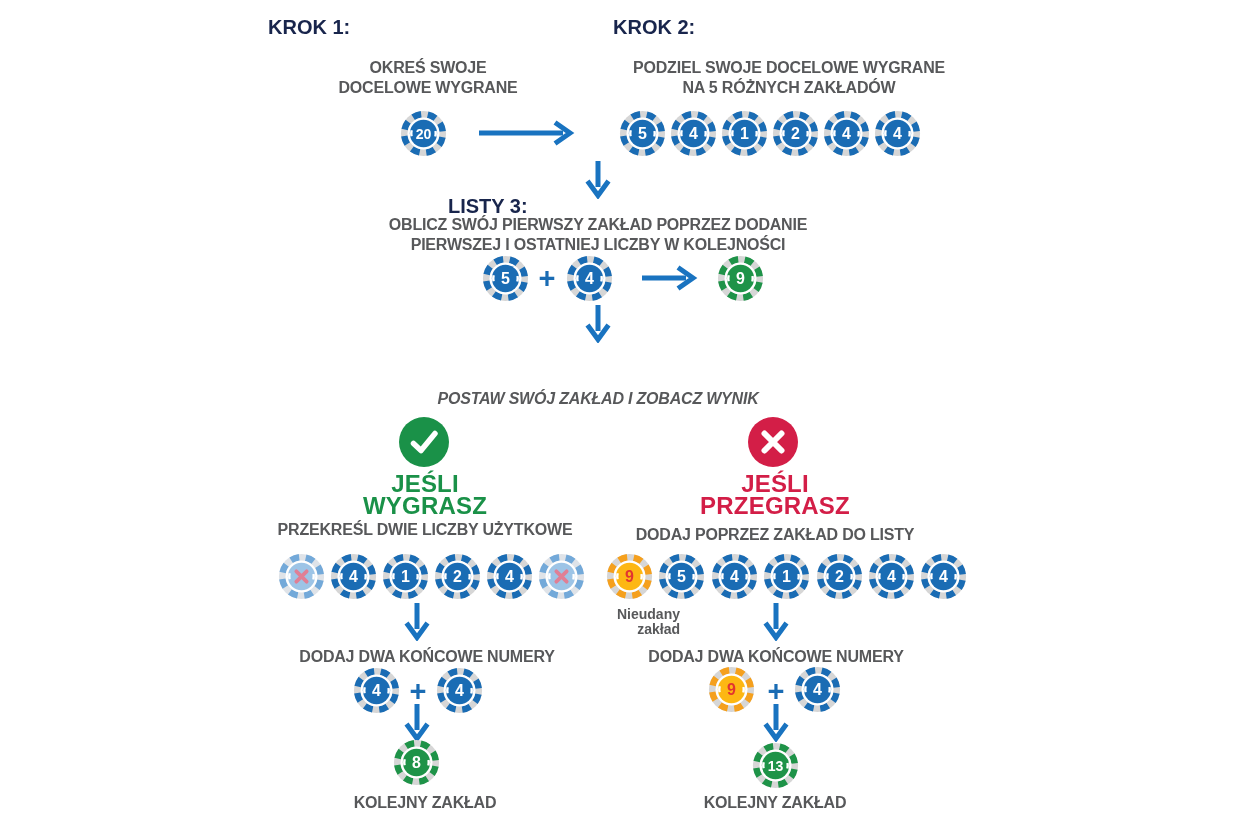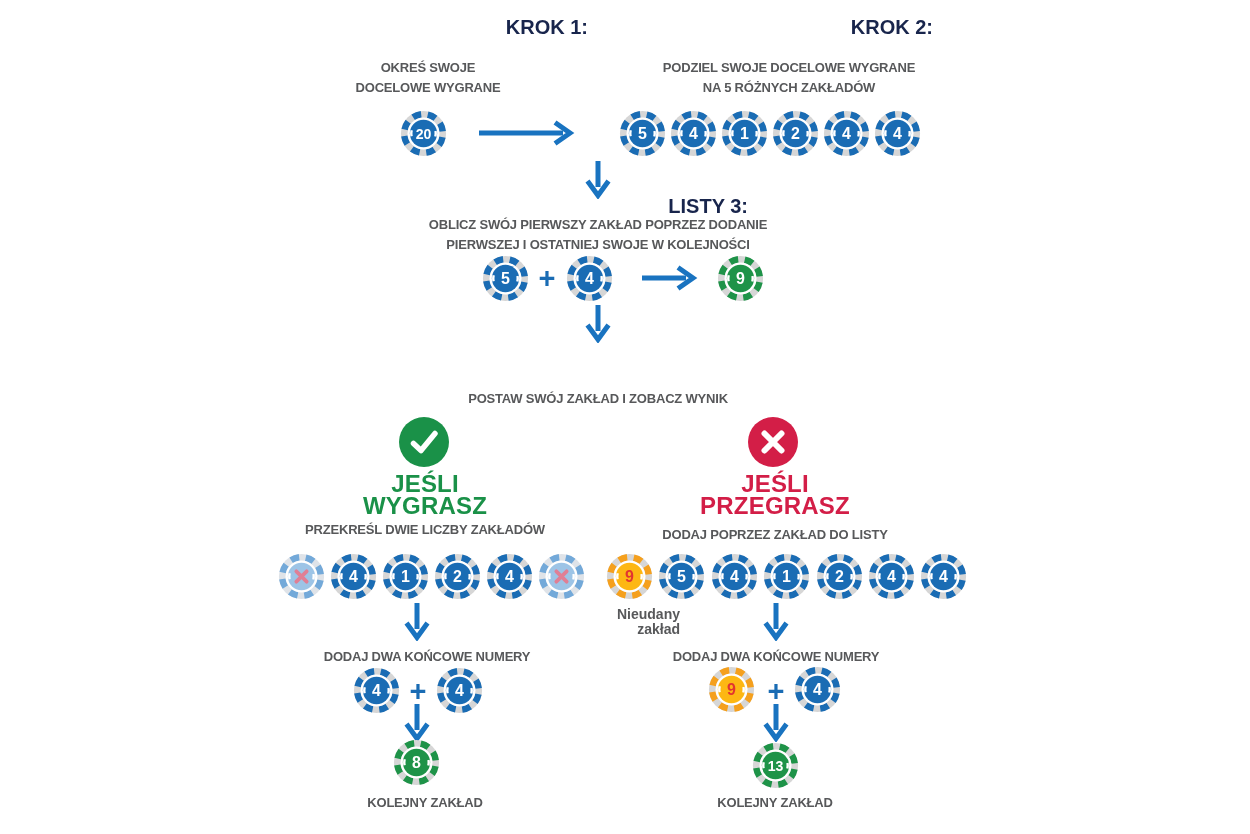--- a/index.html
+++ b/index.html
@@ -3,25 +3,25 @@
 <meta charset="utf-8">
 <style>
   html,body{margin:0;padding:0;background:#ffffff;}
   #canvas{
     position:relative;width:1250px;height:834px;background:#ffffff;overflow:hidden;
     font-family:"Liberation Sans","DejaVu Sans",sans-serif;
   }
   .abs{position:absolute;}
   .pre{white-space:pre-line;}
   .krok-title{
-    font-size:20px;font-weight:bold;color:var(--navy);text-align:right;
+    font-size:20px;font-weight:bold;color:var(--navy);text-align:left;
     line-height:23px;letter-spacing:0px;
   }
   .sub{
-    font-size:13px;font-weight:bold;color:var(--gray);text-align:center;
+    font-size:16px;font-weight:bold;color:var(--gray);text-align:center;
     line-height:20px;letter-spacing:-0.2px;
   }
   .branch-heading{
     font-size:24px;font-weight:bold;text-align:center;line-height:21.5px;letter-spacing:0.2px;
   }
   .green-text{color:var(--green);}
   .red-text{color:var(--red);}
   .plus{
     font-size:29px;font-weight:bold;color:var(--blue);text-align:center;line-height:34px;
   }
@@ -108,21 +108,21 @@
         </svg></span>
     </div>
 
   <svg class="abs arrow" style="left:585px;top:161px;" width="26" height="38" viewBox="0 0 26 38">
     <path d="M13 0 V26" stroke="currentColor" stroke-width="5" fill="none"></path>
     <path d="M2.5 20 L13 34.5 L23.5 20" stroke="currentColor" stroke-width="5" fill="none"></path>
   </svg>
 
   <div class="abs krok-title" style="left:448px;top:195px;width:300px;">LISTY 3:</div>
   <div class="abs sub pre" style="left:378px;top:215px;width:440px;">OBLICZ SWÓJ PIERWSZY ZAKŁAD POPRZEZ DODANIE
-PIERWSZEJ I OSTATNIEJ SWOJE W KOLEJNOŚCI</div>
+PIERWSZEJ I OSTATNIEJ LICZBY W KOLEJNOŚCI</div>
   <div class="abs" style="left:482px;top:255px;"><span class="chip"><svg width="47" height="47" viewBox="0 0 50 50">
           <circle cx="25" cy="25" r="24" fill="#d6d6d6"></circle>
           <circle cx="25" cy="25" r="20.5" fill="none" stroke="#1a6cb4" stroke-width="7" stroke-dasharray="9.05 7.05" transform="rotate(11 25 25)"></circle>
           <circle cx="25" cy="25" r="17" fill="#ffffff"></circle>
           <circle cx="25" cy="25" r="14.5" fill="#1a6cb4"></circle>
           <circle cx="25" cy="25" r="13" fill="none" stroke="#ffffff" stroke-width="2.6" stroke-dasharray="6.5 34.34" stroke-dashoffset="3.25"></circle>
           <text x="25" y="25" dy="0.36em" text-anchor="middle" font-family="Liberation Sans, DejaVu Sans, sans-serif" font-size="17" font-weight="bold" fill="#ffffff">5</text>
         </svg></span></div>
   <div class="abs plus" style="left:531px;top:261px;width:32px;">+</div>
   <div class="abs" style="left:566px;top:255px;"><span class="chip"><svg width="47" height="47" viewBox="0 0 50 50">
@@ -144,29 +144,29 @@
           <circle cx="25" cy="25" r="14.5" fill="#1e9348"></circle>
           <circle cx="25" cy="25" r="13" fill="none" stroke="#ffffff" stroke-width="2.6" stroke-dasharray="6.5 34.34" stroke-dashoffset="3.25"></circle>
           <text x="25" y="25" dy="0.36em" text-anchor="middle" font-family="Liberation Sans, DejaVu Sans, sans-serif" font-size="17" font-weight="bold" fill="#ffffff">9</text>
         </svg></span></div>
 
   <svg class="abs arrow" style="left:585px;top:305px;" width="26" height="38" viewBox="0 0 26 38">
     <path d="M13 0 V26" stroke="currentColor" stroke-width="5" fill="none"></path>
     <path d="M2.5 20 L13 34.5 L23.5 20" stroke="currentColor" stroke-width="5" fill="none"></path>
   </svg>
 
-  <div class="abs sub" style="left:428px;top:389px;width:340px;">POSTAW SWÓJ ZAKŁAD I ZOBACZ WYNIK</div>
+  <div class="abs sub" style="left:428px;top:389px;width:340px;font-style:italic;">POSTAW SWÓJ ZAKŁAD I ZOBACZ WYNIK</div>
 
   <svg class="abs" style="left:399px;top:417px;" width="50" height="50" viewBox="0 0 50 50">
     <circle cx="25" cy="25" r="25" style="fill:var(--green)"></circle>
     <path d="M14.5 26.5 L22 33.5 L36 16.5" fill="none" stroke="#ffffff" stroke-width="5.5" stroke-linecap="round" stroke-linejoin="round"></path>
   </svg>
   <div class="abs branch-heading green-text pre" style="left:325px;top:473px;width:200px;">JEŚLI
 WYGRASZ</div>
-  <div class="abs sub" style="left:265px;top:520px;width:320px;">PRZEKREŚL DWIE LICZBY ZAKŁADÓW</div>
+  <div class="abs sub" style="left:265px;top:520px;width:320px;">PRZEKREŚL DWIE LICZBY UŻYTKOWE</div>
   <div class="abs chip-row" style="left:278px;top:553px;gap:5px;">
       <span class="chip"><svg width="47" height="47" viewBox="0 0 50 50">
           <circle cx="25" cy="25" r="24" fill="#dfe3e8"></circle>
           <circle cx="25" cy="25" r="20.5" fill="none" stroke="#73a9d9" stroke-width="7" stroke-dasharray="9.05 7.05" transform="rotate(11 25 25)"></circle>
           <circle cx="25" cy="25" r="17" fill="#ffffff"></circle>
           <circle cx="25" cy="25" r="14.5" fill="#9dc4e6"></circle>
           <circle cx="25" cy="25" r="13" fill="none" stroke="#ffffff" stroke-width="2.6" stroke-dasharray="6.5 34.34" stroke-dashoffset="3.25"></circle>
           <path d="M19.5 19.5 L30.5 30.5 M30.5 19.5 L19.5 30.5" stroke="#e07f95" stroke-width="4" stroke-linecap="round"></path>
         </svg></span>
       <span class="chip"><svg width="47" height="47" viewBox="0 0 50 50">

